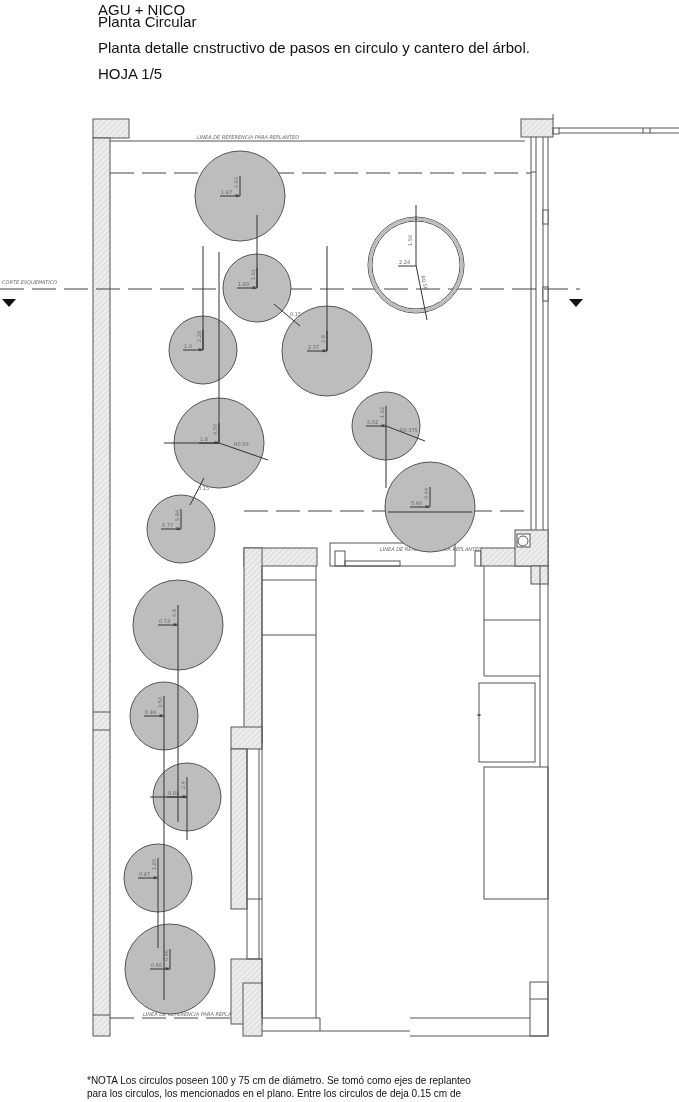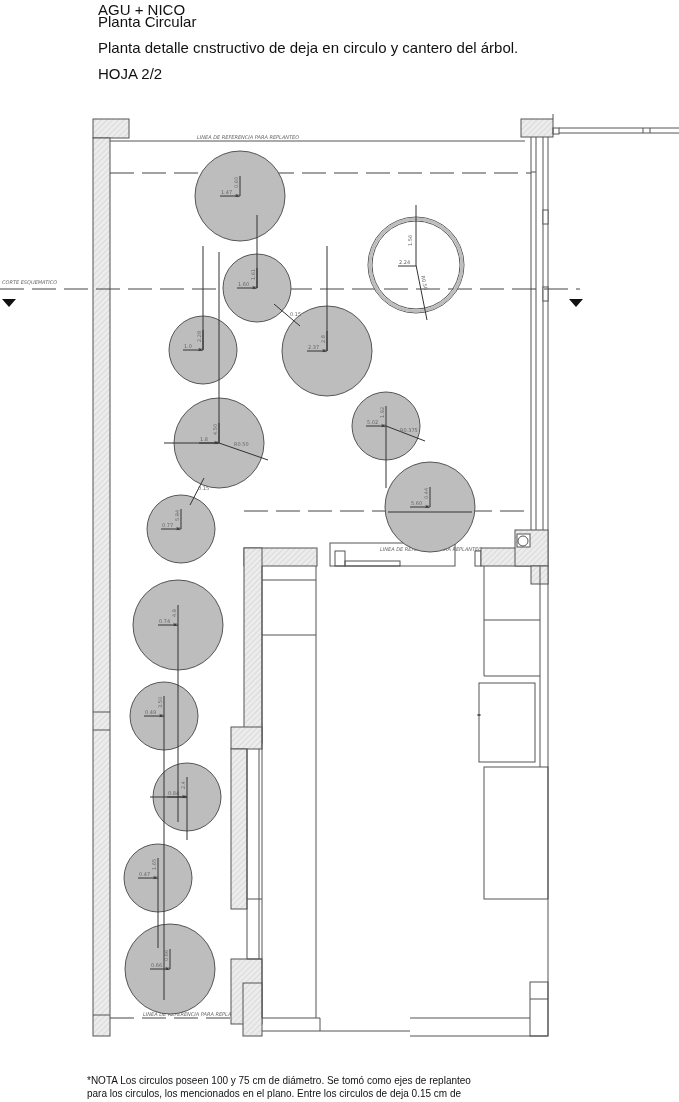--- a/index.html
+++ b/index.html
@@ -9,22 +9,22 @@
   .note { position: absolute; left: 87px; top: 1074px; width: 400px;
           font-size: 10px; line-height: 13px; }
   svg { position: absolute; left: 0; top: 0; }
   .lbl { font-family: "DejaVu Sans", sans-serif; fill: #666; }
 </style>
 </head>
 <body>
 
 <div class="hdr" style="top:4px">AGU + NICO</div>
 <div class="hdr" style="top:16px">Planta Circular</div>
-<div class="hdr" style="top:42px">Planta detalle cnstructivo de deja en circulo y cantero del árbol.</div>
-<div class="hdr" style="top:68px">HOJA 2/2</div>
+<div class="hdr" style="top:42px">Planta detalle cnstructivo de pasos en circulo y cantero del árbol.</div>
+<div class="hdr" style="top:68px">HOJA 1/5</div>
 
 <svg width="679" height="1102" viewBox="0 0 679 1102">
   <defs>
     <pattern id="hatch" patternUnits="userSpaceOnUse" width="4" height="4" patternTransform="rotate(45)">
       <rect width="4" height="4" fill="#ececec"></rect>
       <line x1="0" y1="0" x2="0" y2="4" stroke="#c8c8c8" stroke-width="1"></line>
     </pattern>
   </defs>
 
   <g stroke="#555" stroke-width="1">

